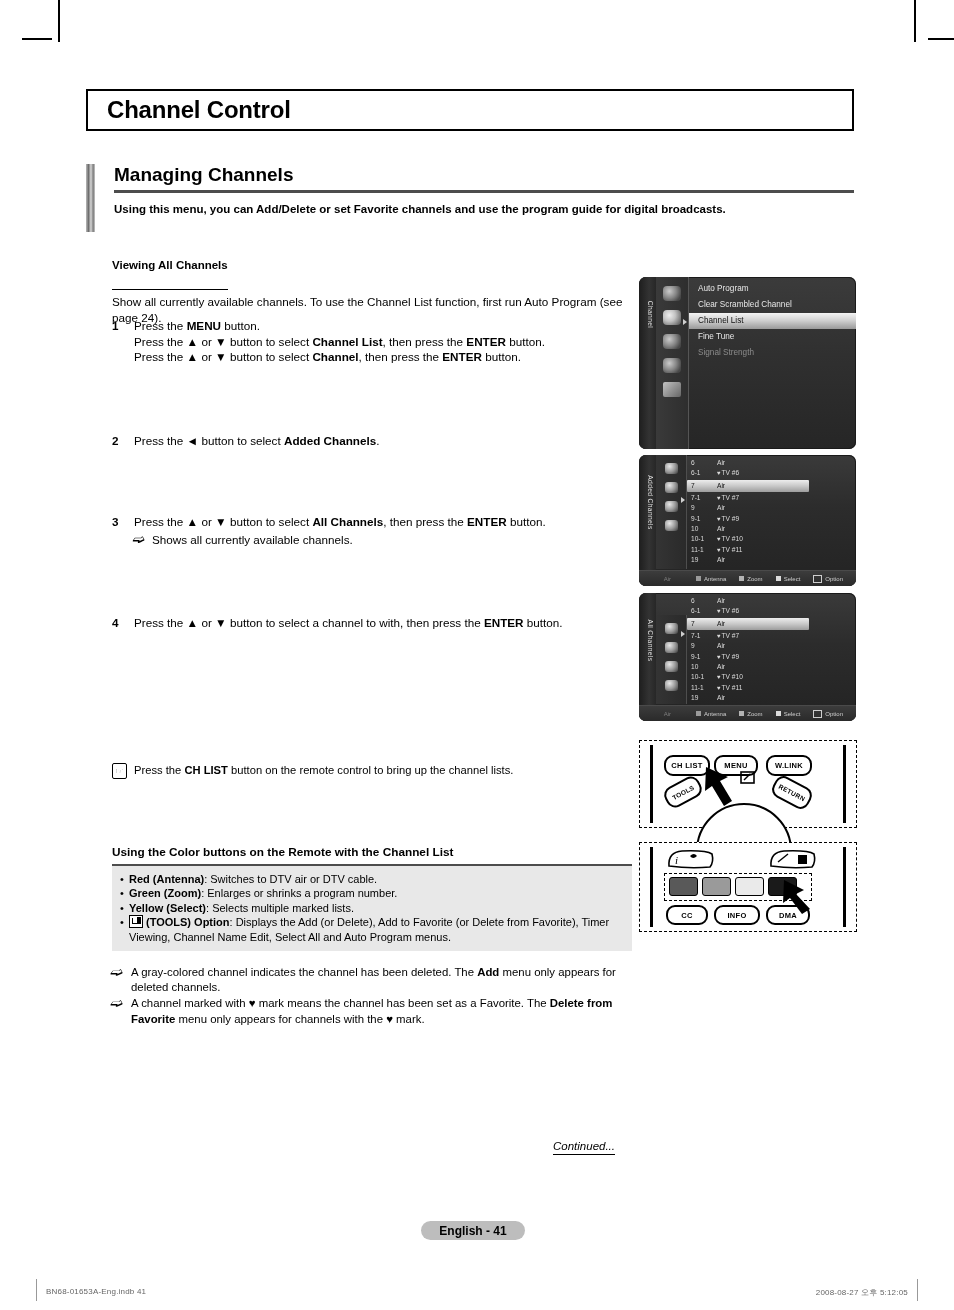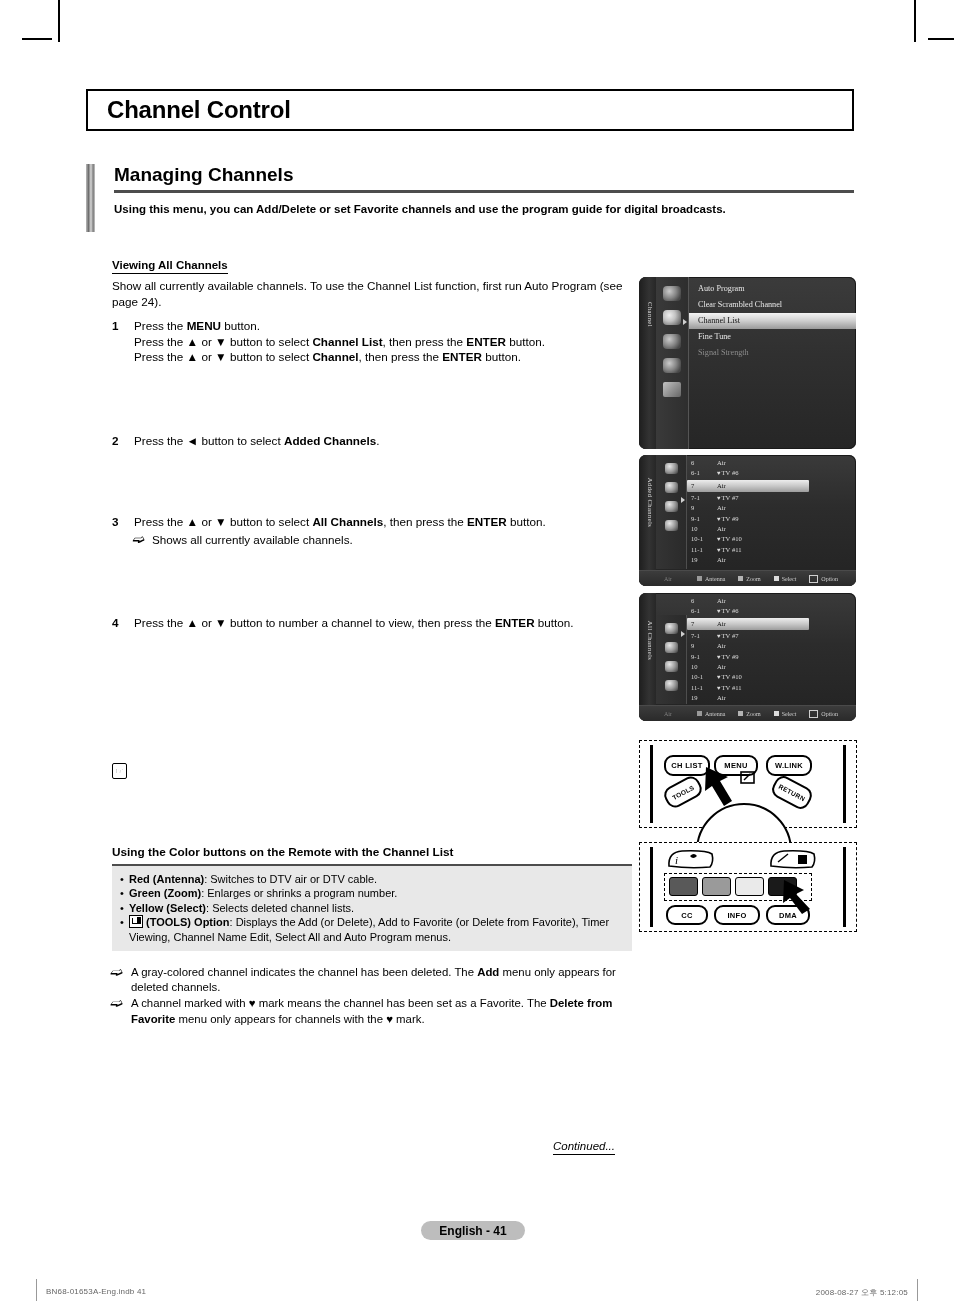--- a/index.html
+++ b/index.html
@@ -44,21 +44,21 @@
   }
   .sec-rule{ margin-left:28px; height:3px; background:#4d4d4d; width:740px; }
   .sec-sub{
     margin-left:28px; margin-top:9px; font-size:11.5px; font-weight:bold; line-height:15px;
   }
 
   
   .content{ position:absolute; left:112px; top:255px; width:520px; }
   .sub-head{
     font-size:11.5px; font-weight:bold; display:inline-block;
-    border-bottom:1.5px solid #000; padding-bottom:1px; line-height:14px;
+    border-bottom:1.5px solid #000; padding-bottom:17px; line-height:14px;
   }
   p.para{ font-size:11.7px; line-height:15.6px; margin:4px 0 0 0; }
 
   .step{ position:absolute; display:flex; font-size:11.7px; line-height:15.6px; width:520px; }
   .step .num{ width:22px; font-weight:bold; flex:none; }
   .step .txt{ flex:1; }
   .step b{ font-weight:bold; }
 
   .bullet-line{ display:flex; margin-top:2px; }
   .bullet-line .arrow{ width:18px; flex:none; font-size:11px; line-height:15.6px; }
@@ -100,21 +100,21 @@
   
   .notes{ position:absolute; left:112px; top:965px; width:520px; }
   .note{ display:flex; font-size:11.4px; line-height:15.2px; margin-bottom:1px; }
   .note .arrow{ width:19px; flex:none; }
   .note b{ font-weight:bold; }
 
   
   .osd{
     position:absolute; border-radius:7px; overflow:hidden;
     background:#2b2b2b; color:#e9e9e9;
-    font-family:Liberation Serif, serif;
+    font-family:Liberation Sans, sans-serif;
     box-shadow:0 0 0 1px #1a1a1a inset;
   }
   
   #osd-menu{ left:639px; top:277px; width:217px; height:172px;
     background:linear-gradient(180deg,#3b3b3b 0%,#303030 45%,#262626 100%); }
   .osd-tabcol{
     position:absolute; left:0; top:0; bottom:0; width:17px;
     background:linear-gradient(90deg,#1e1e1e,#333 60%,#272727);
   }
   .osd-tabtext{
@@ -269,43 +269,44 @@
         <div><span>Press the ▲ or ▼ button to select </span><b>All Channels</b><span>, then press the </span><b>ENTER</b><span> button.</span></div>
         <div class="bullet-line">
           <span class="arrow"><span class="arrow-glyph">➫</span></span>
           <span>Shows all currently available channels.</span>
         </div>
       </div>
   </div>
   <div class="step" style="left:112px; top:615px;">
     <div class="num">4</div>
     <div class="txt">
-        <div><span>Press the ▲ or ▼ button to number a channel to view, then press the </span><b>ENTER</b><span> button.</span></div>
+        <div><span>Press the ▲ or ▼ button to select a channel to with, then press the </span><b>ENTER</b><span> button.</span></div>
       </div>
   </div>
 
   <div class="chlist-note">
     <span class="hand-icon">☞</span>
+    <span class="txt"><span>Press the </span><b>CH LIST</b><span> button on the remote control to bring up the channel lists.</span></span>
   </div>
 
   <div class="colorbtn">
     <div class="cb-head">Using the Color buttons on the Remote with the Channel List</div>
     <div class="cb-rule"></div>
     <div class="cb-body">
         <div class="cb-item">
           <span class="dot">•</span>
           <span><b>Red (Antenna)</b><span>: Switches to DTV air or DTV cable.</span></span>
         </div>
         <div class="cb-item">
           <span class="dot">•</span>
           <span><b>Green (Zoom)</b><span>: Enlarges or shrinks a program number.</span></span>
         </div>
         <div class="cb-item">
           <span class="dot">•</span>
-          <span><b>Yellow (Select)</b><span>: Selects deleted channel lists.</span></span>
+          <span><b>Yellow (Select)</b><span>: Selects multiple marked lists.</span></span>
         </div>
         <div class="cb-item">
           <span class="dot">•</span>
           <span><span class="tools-glyph"></span><b>(TOOLS) Option</b><span>: Displays the Add (or Delete), Add to Favorite (or Delete from Favorite), Timer Viewing, Channel Name Edit, Select All and Auto Program menus.</span></span>
         </div>
       </div>
   </div>
 
   <div class="notes">
       <div class="note">

